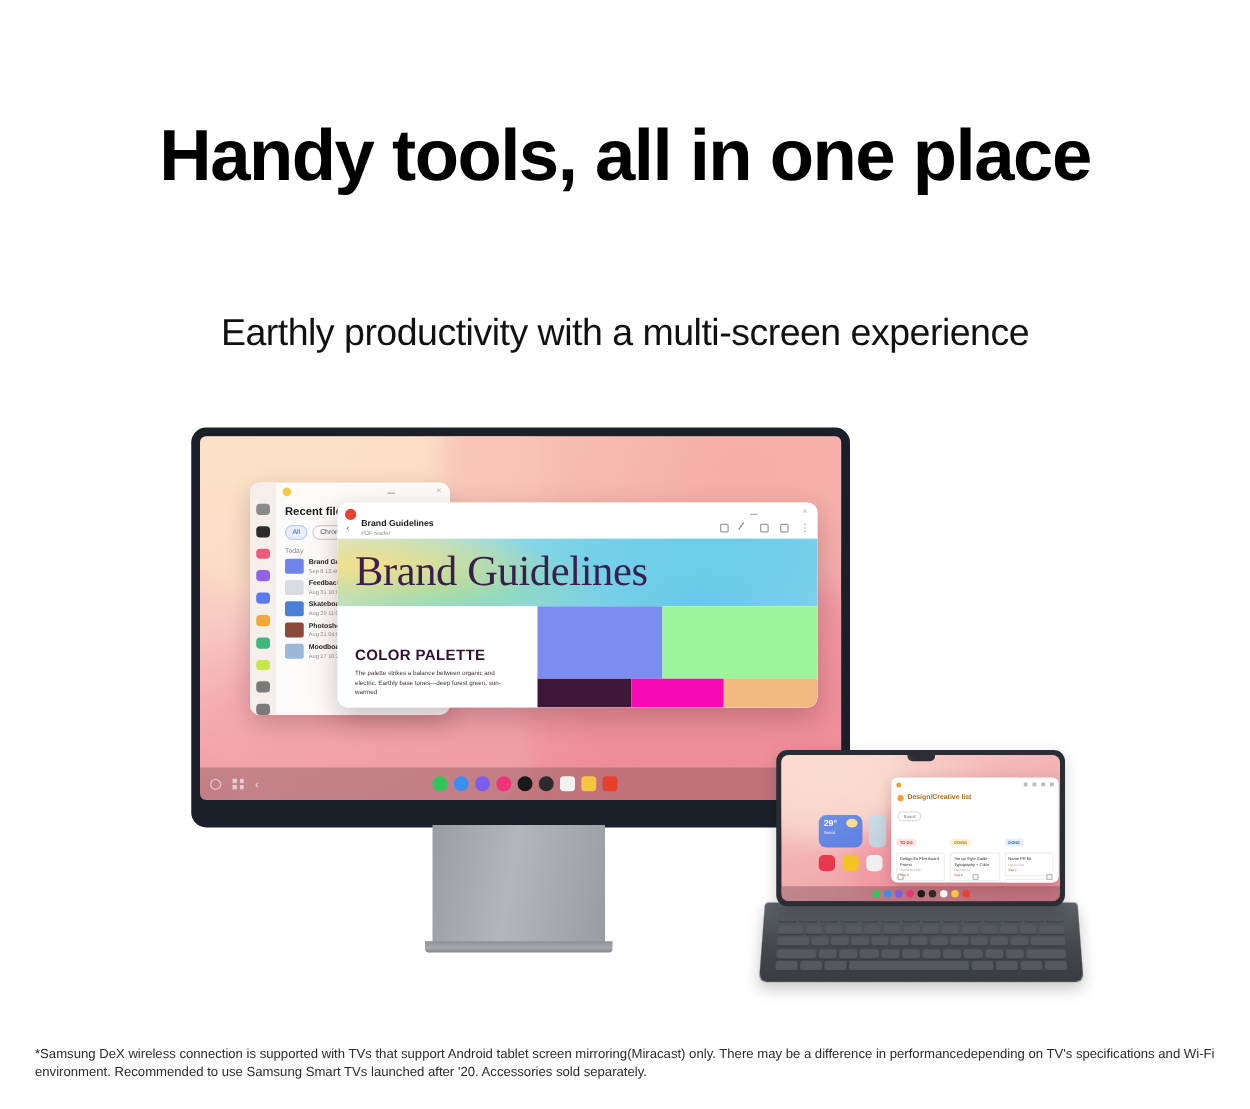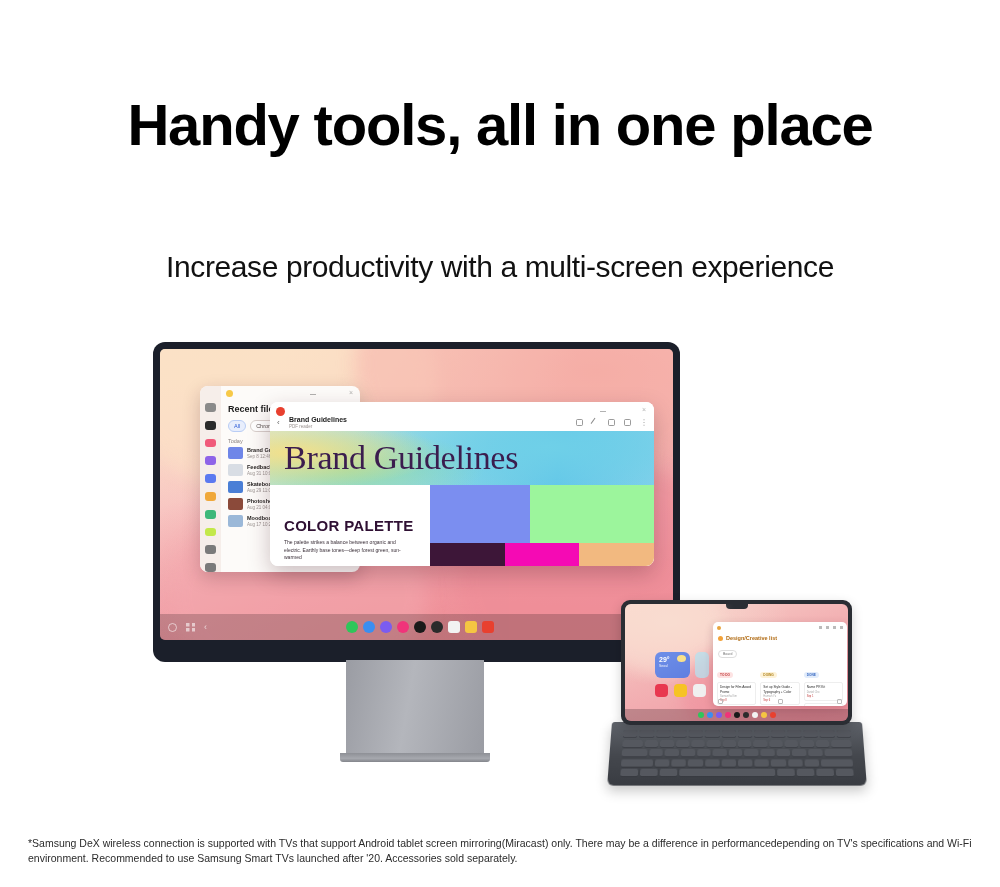--- a/index.html
+++ b/index.html
@@ -145,21 +145,21 @@
       linear-gradient(100deg, #cfe6d6 0%, #8ed7e6 42%, #62c6e8 75%, #7fd0ea 100%);
     display: flex; align-items: center;
   }
   .pdf-hero-title {
     font-family: "Liberation Serif", serif;
     font-size: 34px; color: #3b1d4e; letter-spacing: -.3px;
     padding-left: 14px; white-space: nowrap;
   }
   .pdf-body { position: relative; height: 81px; background: #fff; display: flex; }
   .pdf-text { width: 160px; padding: 32px 0 0 14px; }
-  .pal-title { font-size: 15px; font-weight: 700; color: #2f1033; letter-spacing: .3px; }
+  .pal-title { font-size: 12px; font-weight: 700; color: #2f1033; letter-spacing: .3px; }
   .pal-desc { font-size: 5px; line-height: 7.5px; color: #3a2f38; margin-top: 5px; width: 128px; }
   .pdf-swatches { position: absolute; left: 160px; right: 0; top: 0; bottom: 0; }
   .sw-top { position: absolute; left: 0; right: 0; top: 0; height: 58px; display: flex; }
   .sw-bot { position: absolute; left: 0; right: 0; top: 58px; bottom: 0; display: flex; }
   .sw { height: 100%; }
 
   
   .stand-neck {
     position: absolute; left: 346px; top: 660px; width: 138px; height: 95px;
     background: linear-gradient(100deg, #9a9ca3 0%, #b4b6bc 45%, #9a9ca3 100%);
@@ -274,21 +274,21 @@
     position: absolute; left: 28px; top: 836px; width: 948px;
     font-size: 10.5px; line-height: 15px; color: #2b2b2b;
   }
 </style>
 </head>
 <body>
 
 <div class="page">
 
   <h1 class="headline">Handy tools, all in one place</h1>
-  <p class="subheadline">Increase productivity with a multi-screen experience</p>
+  <p class="subheadline">Earthly productivity with a multi-screen experience</p>
 
   <div class="monitor">
     <div class="monitor-bezel">
       <div class="monitor-screen">
         <div class="wave wave-a"></div>
         <div class="wave wave-b"></div>
         <div class="wave wave-c"></div>
         <div class="wave wave-d"></div>
 
         <div class="win-files">

